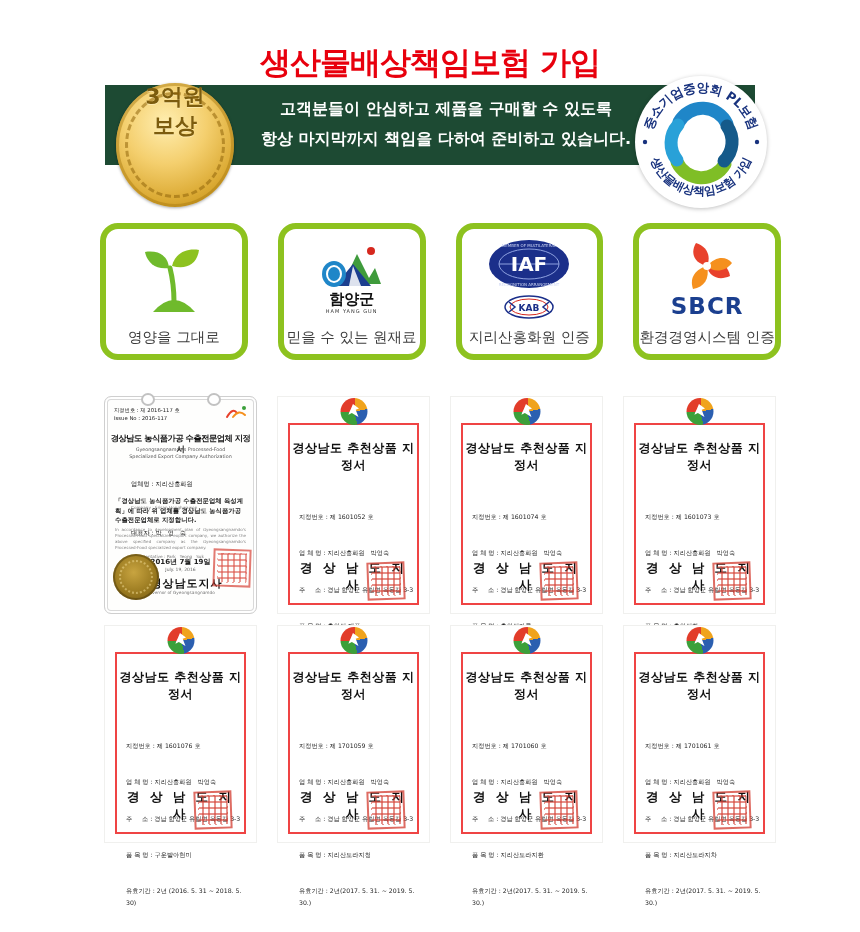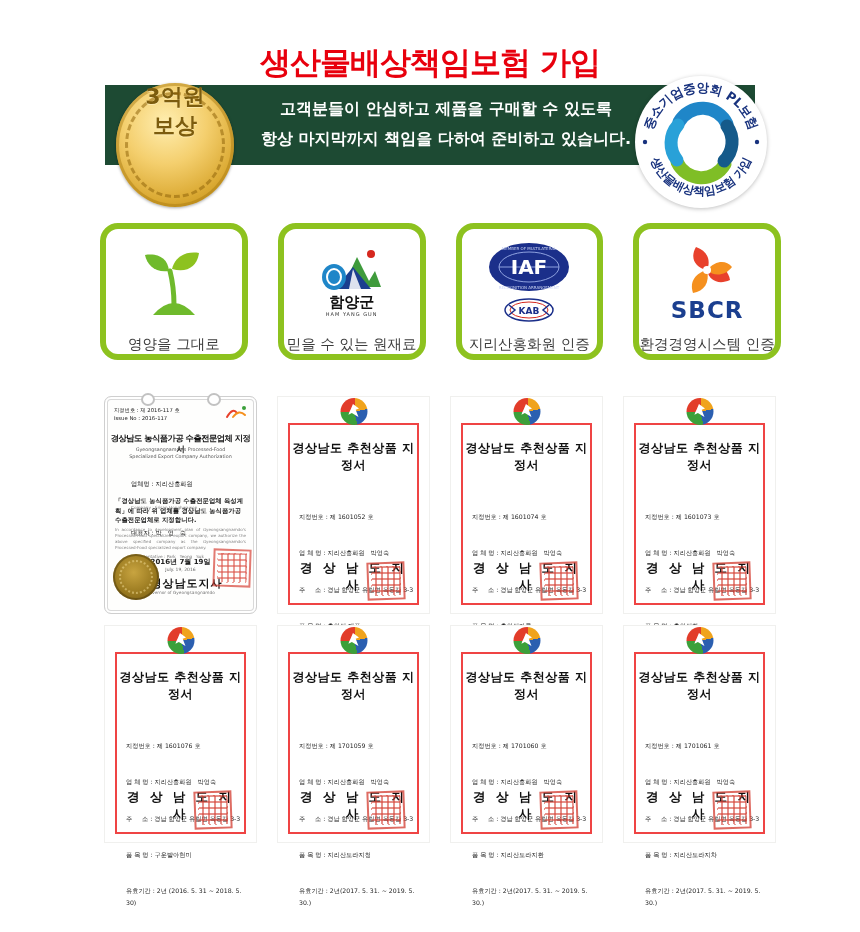--- a/index.html
+++ b/index.html
@@ -20,21 +20,21 @@
     border:3px dashed rgba(146,102,12,.55);}
   .medal .m-line{color:#7c5c0e;font-size:22px;font-weight:bold;line-height:1.3;
     text-shadow:0 1px 0 rgba(255,240,190,.7);}
   .pl-badge{position:absolute;left:635px;top:76px;width:132px;height:132px;border-radius:50%;
     background:#fff;box-shadow:0 1px 4px rgba(0,0,0,.25);z-index:3;}
 
   
   .features{position:absolute;left:100px;top:223px;width:681px;display:flex;gap:30px;}
   .fbox{width:148px;height:137px;box-sizing:border-box;border:6px solid #8dc21f;border-radius:18px;
     background:#fff;display:flex;flex-direction:column;align-items:center;justify-content:flex-end;
-    position:relative;}
+    padding-bottom:7px;position:relative;}
   .fbox .icon-area{flex:1;display:flex;flex-direction:column;align-items:center;justify-content:center;width:100%;}
   .fbox-label{font-size:14.5px;color:#3d3d3d;}
   .hamyang-title{font-size:15px;font-weight:bold;color:#111;line-height:1;margin-top:2px;}
   .hamyang-sub{font-size:5px;letter-spacing:1px;color:#333;margin-top:1px;}
   .sbcr-text{font-size:23px;font-weight:bold;color:#1b3f8f;letter-spacing:1px;line-height:1;margin-top:2px;}
 
   
   .certs{position:absolute;left:104px;top:396px;width:672px;}
   .cert-row{display:flex;gap:20px;margin-bottom:11px;}
 

